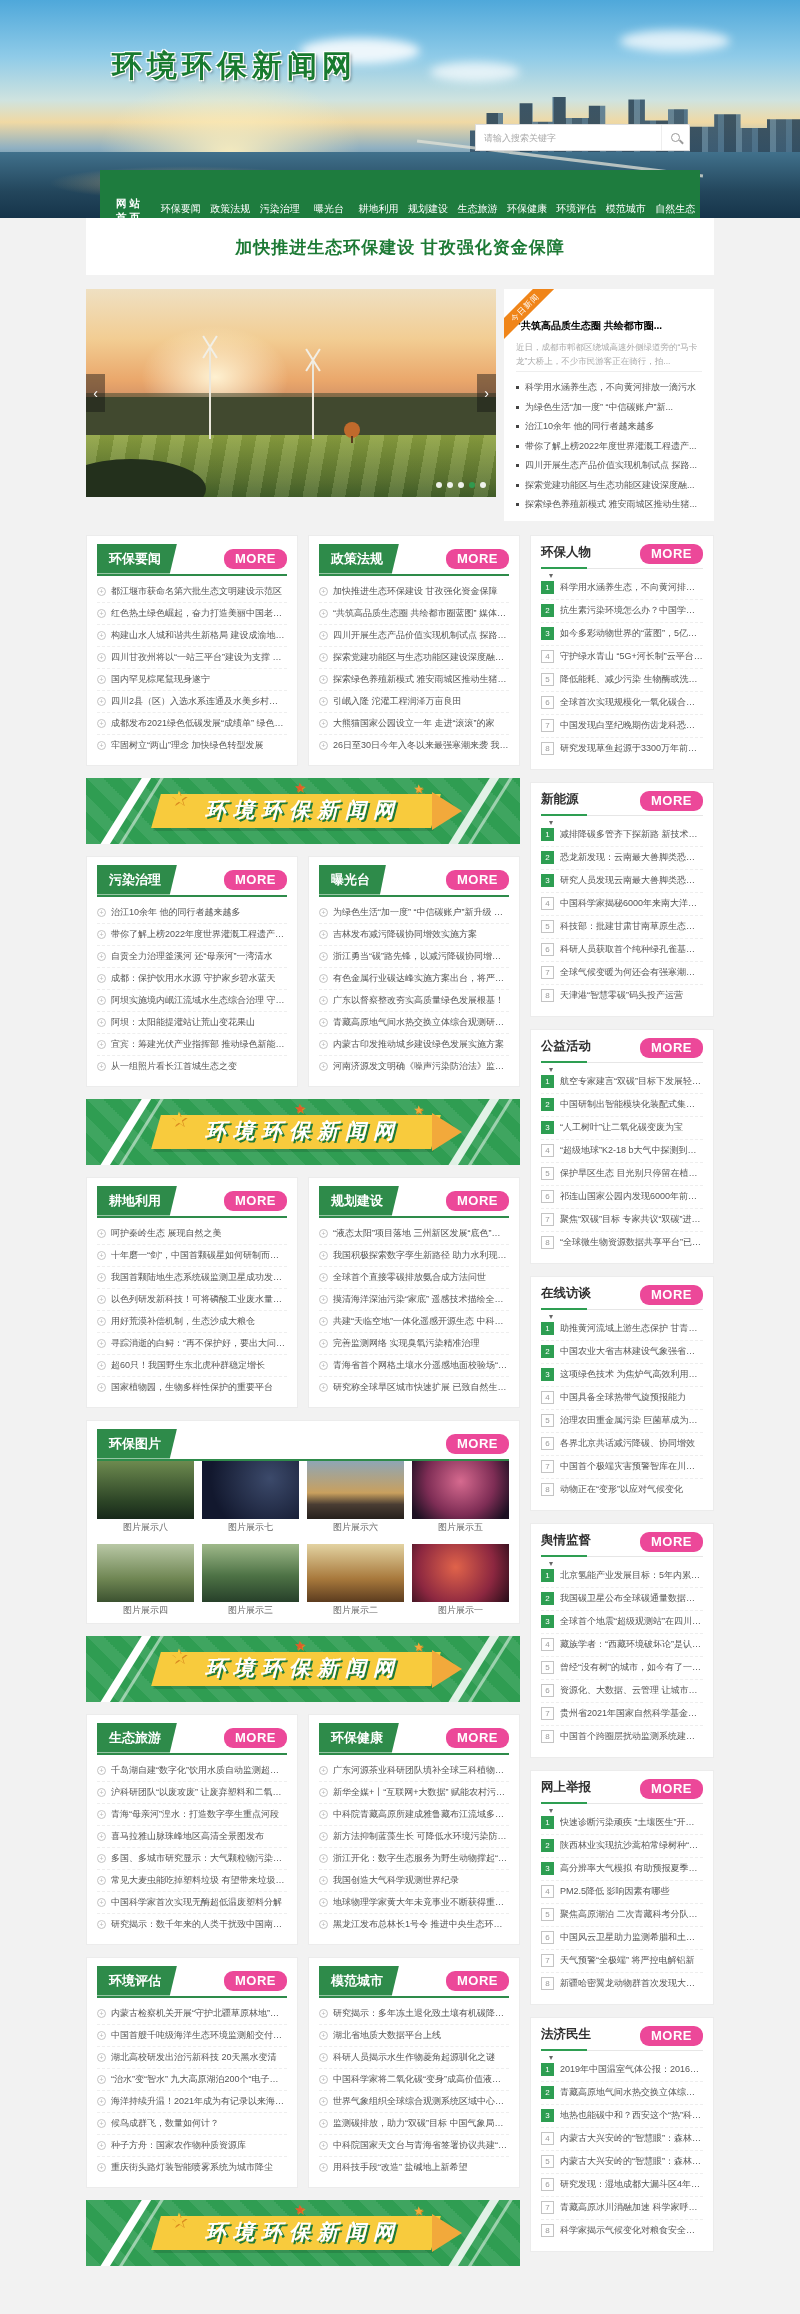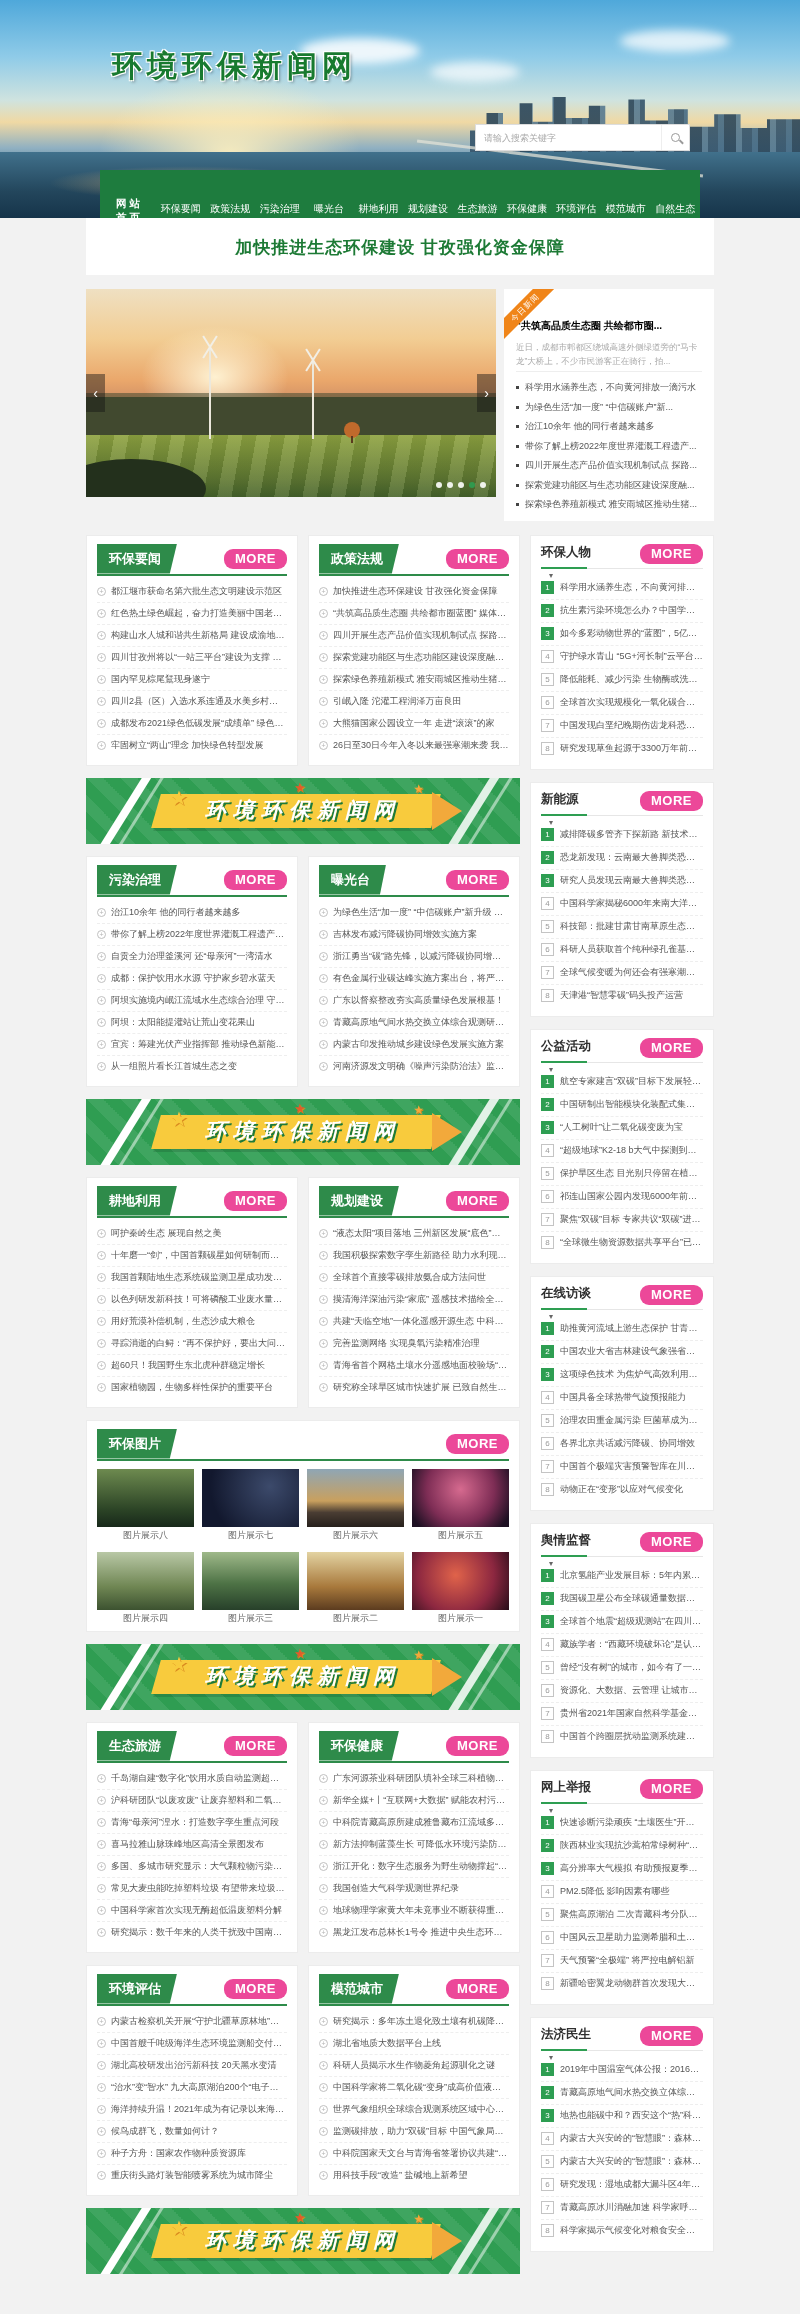--- a/index.html
+++ b/index.html
@@ -124,21 +124,21 @@
     border-top:19px solid transparent; border-bottom:19px solid transparent; }
   .ptxt { position:absolute; left:0; right:0; top:18px; text-align:center; color:#fff; font-size:21px;
     font-weight:bold; letter-spacing:7px; text-shadow:2px 2px 0 #1d7a3a; font-style:italic; }
   .star { position:absolute; font-size:16px; color:#f8cb3d; text-shadow:1px 1px 0 #d98a20; }
   .sa { left:84px; top:8px; font-size:20px; }
   .sb { left:208px; top:2px; color:#e25b2b; font-size:13px; }
   .sc { right:96px; top:4px; color:#f2a93b; font-size:12px; }
 
   
   .pbox { background:#fff; border:1px solid #ececec; padding:8px 10px 4px; margin-bottom:12px; }
-  .p-grid { display:grid; grid-template-columns:repeat(4,1fr); gap:8px; margin-top:8px; }
+  .p-grid { display:grid; grid-template-columns:repeat(4,1fr); gap:8px; }
   .p-grid figure { cursor:pointer; }
   .ph { height:58px; background:#888; }
   .p-grid figcaption { font-size:9px; color:#666; text-align:center; line-height:17px; }
   .p-grid figure:nth-of-type(1) .ph { background:linear-gradient(180deg,#6d8a4f,#2c4426 70%,#17281a); }
   .p-grid figure:nth-of-type(2) .ph { background:radial-gradient(circle at 70% 30%,#3c4a6b,#12182e 75%); }
   .p-grid figure:nth-of-type(3) .ph { background:linear-gradient(180deg,#8fa6b5 0%,#c9a05e 55%,#4a3d33 75%,#26201c); }
   .p-grid figure:nth-of-type(4) .ph { background:radial-gradient(circle at 50% 35%,#d66a8f,#7e2d55 55%,#1d1022 90%); }
   .p-grid figure:nth-of-type(5) .ph { background:linear-gradient(180deg,#b9c8a6,#6f8653 60%,#3c5230); }
   .p-grid figure:nth-of-type(6) .ph { background:linear-gradient(180deg,#9fb98a,#4d7245 55%,#27402a); }
   .p-grid figure:nth-of-type(7) .ph { background:linear-gradient(180deg,#e3d3a2,#a8793c 60%,#5c3c1f); }

